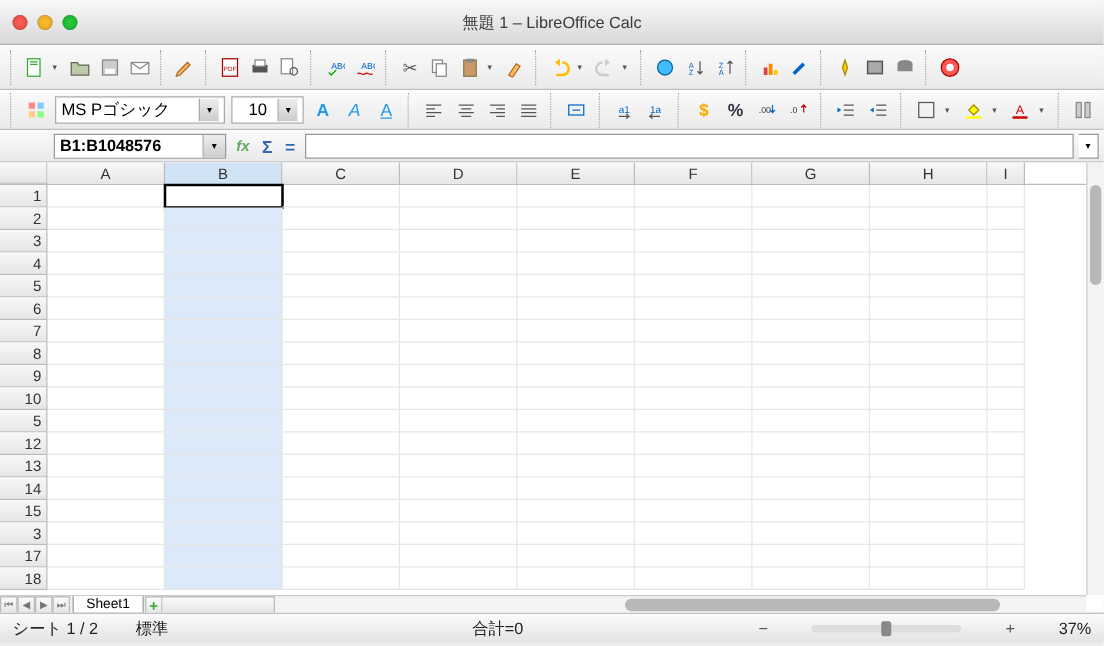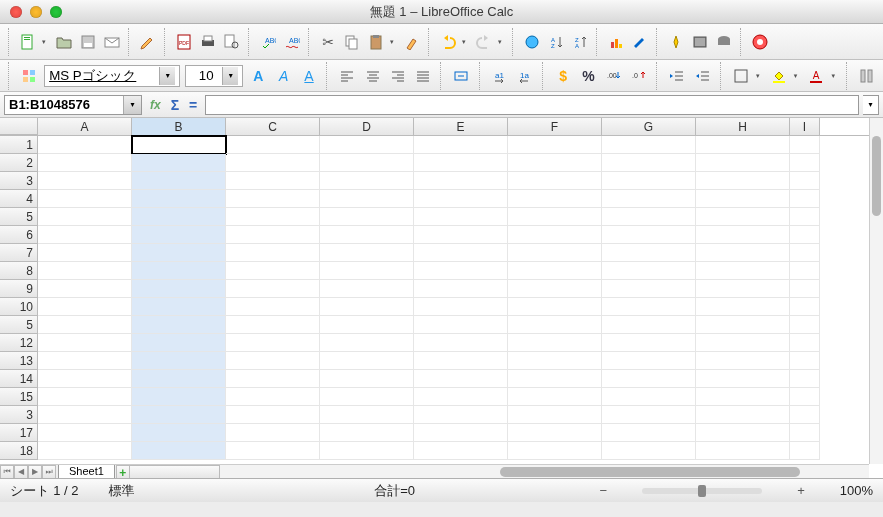--- a/index.html
+++ b/index.html
@@ -1,43 +1,43 @@
 <!DOCTYPE html>
 <html><head>
 <meta charset="utf-8">
 <style>
 * { box-sizing: border-box; margin: 0; padding: 0; }
 body { font-family: "Lucida Grande", "Hiragino Kaku Gothic Pro", sans-serif; font-size: 11px; background: #ededed; width: 883px; height: 517px; overflow: hidden; position: relative; }
-.titlebar { height: 24px; background: linear-gradient(#f8f8f8, #d8d8d8); border-bottom: 1px solid #b0b0b0; display: flex; align-items: center; position: relative; }
+.titlebar { height: 36px; background: linear-gradient(#f8f8f8, #d8d8d8); border-bottom: 1px solid #b0b0b0; display: flex; align-items: center; position: relative; }
 .traffic { display: flex; gap: 8px; padding-left: 10px; }
 .traffic span { width: 12px; height: 12px; border-radius: 50%; display: inline-block; box-shadow: inset 0 0 1px rgba(0,0,0,0.5); }
 .t-close { background: radial-gradient(#ff6057, #e0443e); }
 .t-min { background: radial-gradient(#ffbd2e, #dea123); }
 .t-max { background: radial-gradient(#27c93f, #1aab29); }
 .title { position: absolute; left: 0; right: 0; text-align: center; font-size: 13px; color: #3a3a3a; pointer-events: none; }
 
 .toolbar { height: 36px; background: linear-gradient(#fbfbfb, #eaeaea); border-bottom: 1px solid #c0c0c0; display: flex; align-items: center; padding: 0 6px; gap: 4px; }
 .toolbar .icon { width: 20px; height: 20px; display: flex; align-items: center; justify-content: center; font-size: 14px; color: #555; border-radius: 3px; }
 .sep { width: 4px; height: 28px; border-left: 1px dotted #aaa; margin: 0 2px; }
 .drop { width: 8px; font-size: 7px; color: #555; }
 
 .fmtbar { height: 32px; background: linear-gradient(#fbfbfb, #eaeaea); border-bottom: 1px solid #c0c0c0; display: flex; align-items: center; padding: 0 6px; gap: 5px; }
 .fmtbar select, .fmtbar .combo { height: 22px; border: 1px solid #aaa; background: #fff; font-size: 12px; }
 .combo { display: inline-flex; align-items: center; padding: 0 4px; }
 .combo input { border: none; outline: none; height: 18px; }
-.font-combo input { width: 110px; text-decoration: underline; }
+.font-combo input { width: 110px; }
 .size-combo input { width: 32px; text-align: center; }
 .combo .arrow { width: 16px; height: 18px; background: linear-gradient(#eee,#ccc); border-left: 1px solid #aaa; display: flex; align-items: center; justify-content: center; font-size: 8px; }
 .fbtn { width: 22px; height: 22px; display: flex; align-items: center; justify-content: center; font-size: 14px; color: #334; }
 .fbtn.b { font-weight: bold; color: #29e; }
 .fbtn.i { font-style: italic; color: #29e; }
 .fbtn.u { text-decoration: underline; color: #29e; }
 
 .formulabar { height: 26px; background: linear-gradient(#fbfbfb, #eaeaea); border-bottom: 1px solid #c0c0c0; display: flex; align-items: center; padding: 0 4px; gap: 4px; }
-.namebox { display: inline-flex; border: 1px solid #999; background:#fff; height: 20px; }
+.namebox { display: inline-flex; border: 1px solid #999; background:#fff; height: 20px; margin-left: 39px; }
 .namebox input { border: none; outline: none; width: 118px; font-size: 13px; padding: 0 4px; font-weight: bold; }
 .namebox .arrow { width: 18px; background: linear-gradient(#eee,#ccc); border-left: 1px solid #aaa; display: flex; align-items: center; justify-content: center; font-size: 8px; }
 .fx { font-style: italic; font-weight: bold; color: #6a6; padding: 0 4px; font-size: 12px; }
 .sigma { font-weight: bold; color: #36b; padding: 0 2px; font-size: 14px; }
 .eq { font-weight: bold; color: #36b; padding: 0 4px; font-size: 14px; }
 .formula-input { flex: 1; height: 20px; border: 1px solid #999; background: #fff; padding: 0 4px; }
 .formula-drop { width: 16px; height: 20px; border: 1px solid #999; border-left: none; background: #fff; display: flex; align-items: center; justify-content: center; font-size: 8px; }
 
 .sheet-area { position: relative; background: #fff; height: 360px; overflow: hidden; }
 .colheads { display: flex; height: 18px; border-bottom: 1px solid #bbb; position: absolute; top: 0; left: 0; right: 14px; }
@@ -635,14 +635,14 @@
   <span>標準</span>
   <span class="spacer"></span>
   <span style="width:30px"></span>
   <span>合計=0</span>
   <span class="spacer"></span>
   <span class="zs-btn">−</span>
   <span class="zoom-slider">
       <span class="knob"></span>
     </span>
   <span class="zs-btn">+</span>
-  <span>100%</span>
+  <span>37%</span>
 </div>
 
 </body></html>

